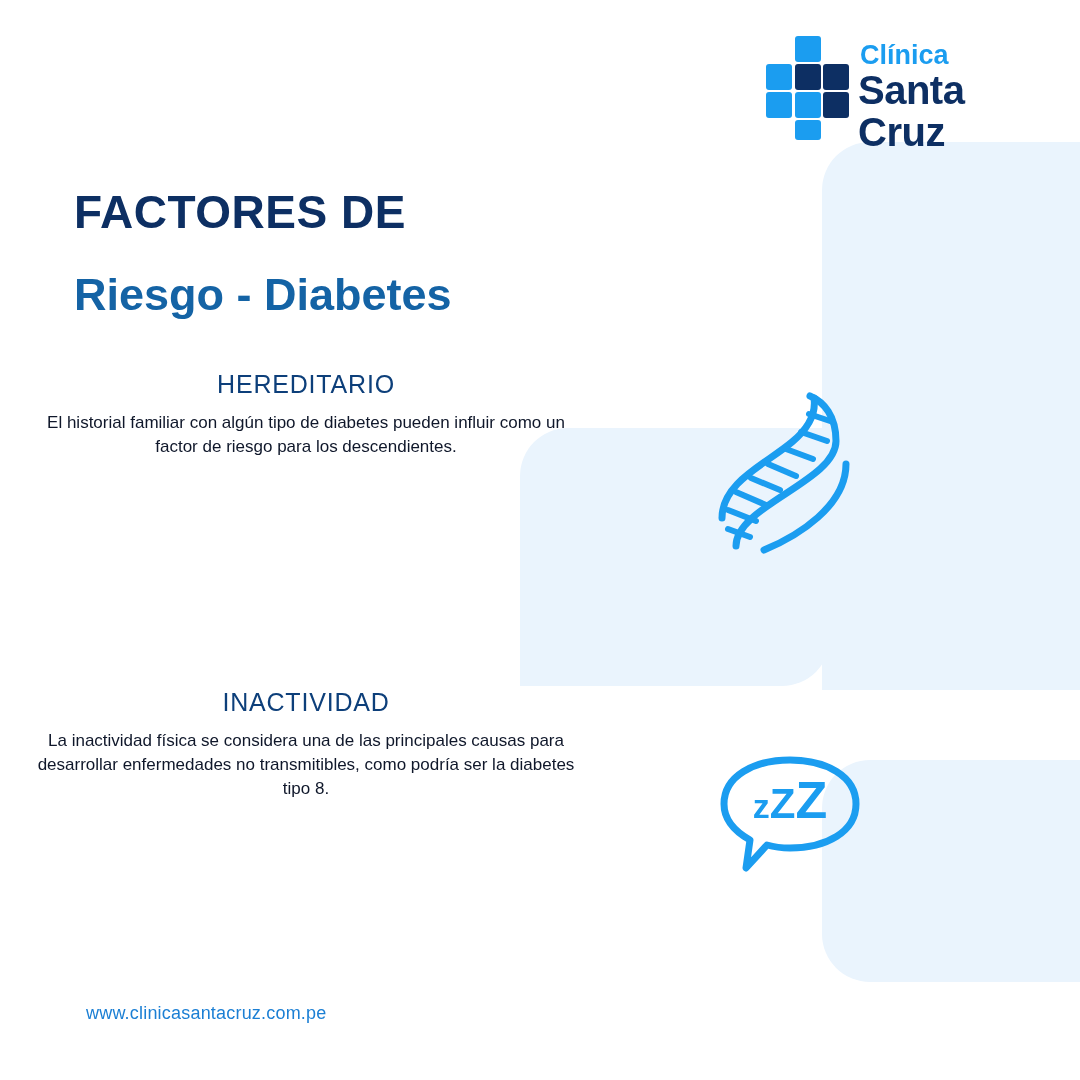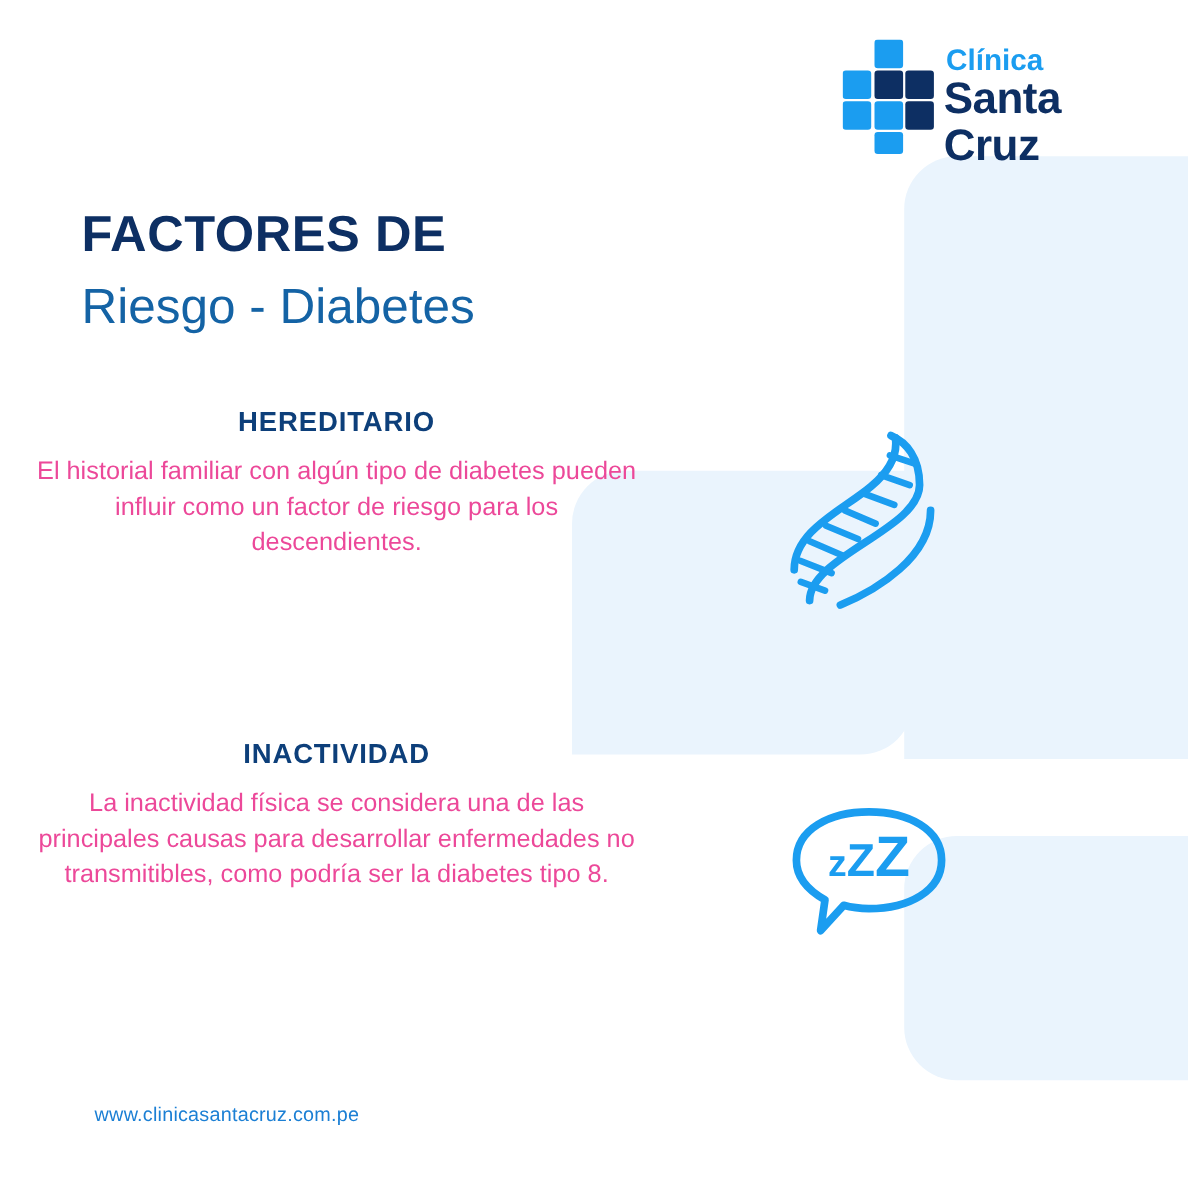--- a/index.html
+++ b/index.html
@@ -68,54 +68,54 @@
     position: absolute;
     left: 74px; top: 188px;
     font-size: 46px;
     font-weight: bold;
     color: #0d2f63;
     letter-spacing: 0.5px;
     line-height: 1.05;
   }
   .title-sub {
     position: absolute;
-    left: 74px; top: 252px;
+    left: 74px; top: 268px;
     font-size: 45px;
     color: #1463a5;
-    font-weight: normal;
+    font-weight: bold;
     line-height: 1.2;
   }
 
   
   .item { position: absolute; width: 560px; text-align: center; }
   .item-1 { left: 26px; top: 370px; }
-  .item-2 { left: 26px; top: 672px; }
+  .item-2 { left: 26px; top: 688px; }
 
   .item-title {
     font-size: 25px;
-    font-weight: bold;
+    font-weight: normal;
     color: #0d3f7a;
     letter-spacing: 0.8px;
     margin-bottom: 12px;
   }
   .item-text {
-    font-size: 23px;
-    color: #ec4899;
+    font-size: 17px;
+    color: #0f172a;
     line-height: 1.42;
   }
 
   
   .icon-dna {
     position: absolute;
     left: 706px; top: 386px;
     width: 160px; height: 170px;
   }
   .icon-zzz {
     position: absolute;
-    left: 706px; top: 730px;
+    left: 706px; top: 752px;
     width: 170px; height: 140px;
   }
 
   
   .footer-url {
     position: absolute;
     left: 86px; top: 1003px;
     font-size: 18px;
     color: #1b7fd4;
     letter-spacing: 0.2px;

